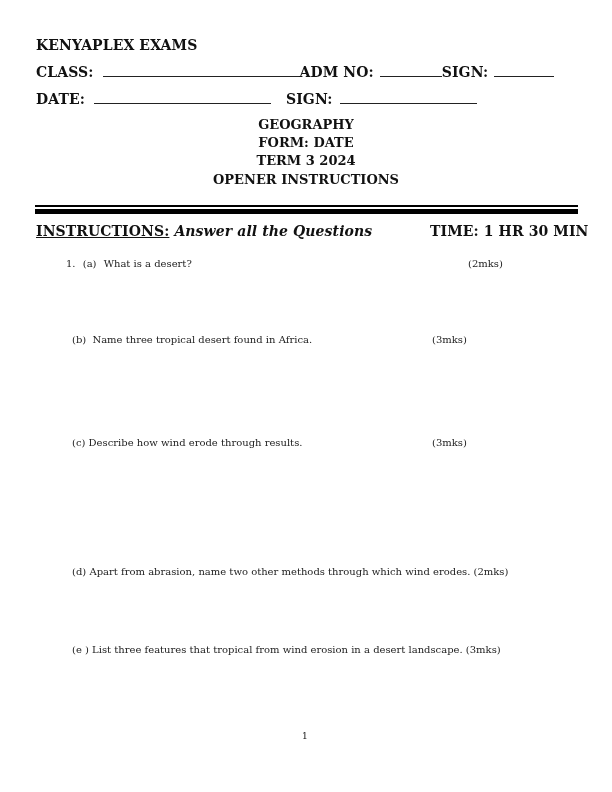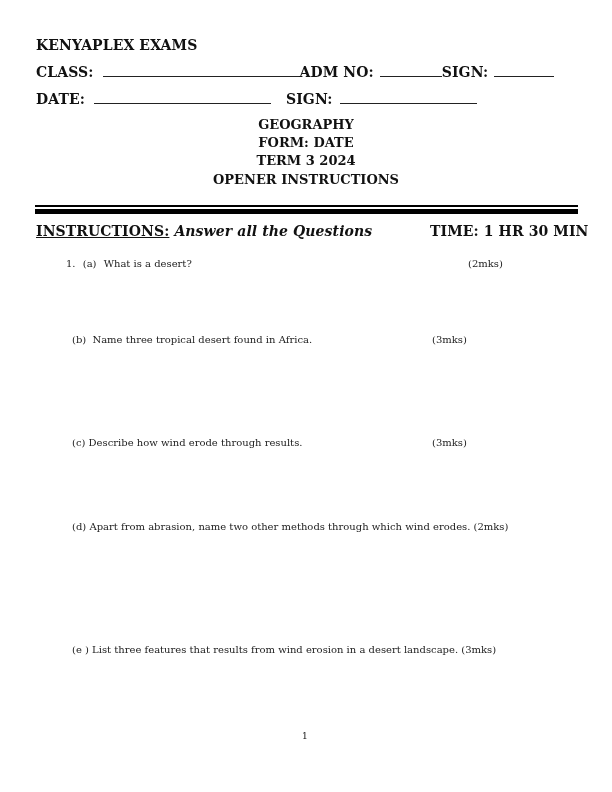--- a/index.html
+++ b/index.html
@@ -56,25 +56,25 @@
   <span style="margin-left:3px;">Name three tropical desert found in Africa.</span>
 </div>
 <div class="abs q" style="left:432px; top:334px;">(3mks)</div>
 
 <div class="abs q" style="left:72px; top:437px;">
   <span>(c)</span>
   <span>Describe how wind erode through results.</span>
 </div>
 <div class="abs q" style="left:432px; top:437px;">(3mks)</div>
 
-<div class="abs q" style="left:72px; top:521px;">
+<div class="abs q" style="left:72px; top:566px;">
   <span>(d)</span>
   <span>Apart from abrasion, name two other methods through which wind erodes.</span>
   <span>(2mks)</span>
 </div>
 
 <div class="abs q" style="left:72px; top:644px;">
   <span>(e )</span>
-  <span>List three features that results from wind erosion in a desert landscape.</span>
+  <span>List three features that tropical from wind erosion in a desert landscape.</span>
   <span>(3mks)</span>
 </div>
 
 <div class="abs" style="left:302px; top:731px; font-size:9px;">1</div>
 
 </body></html>

